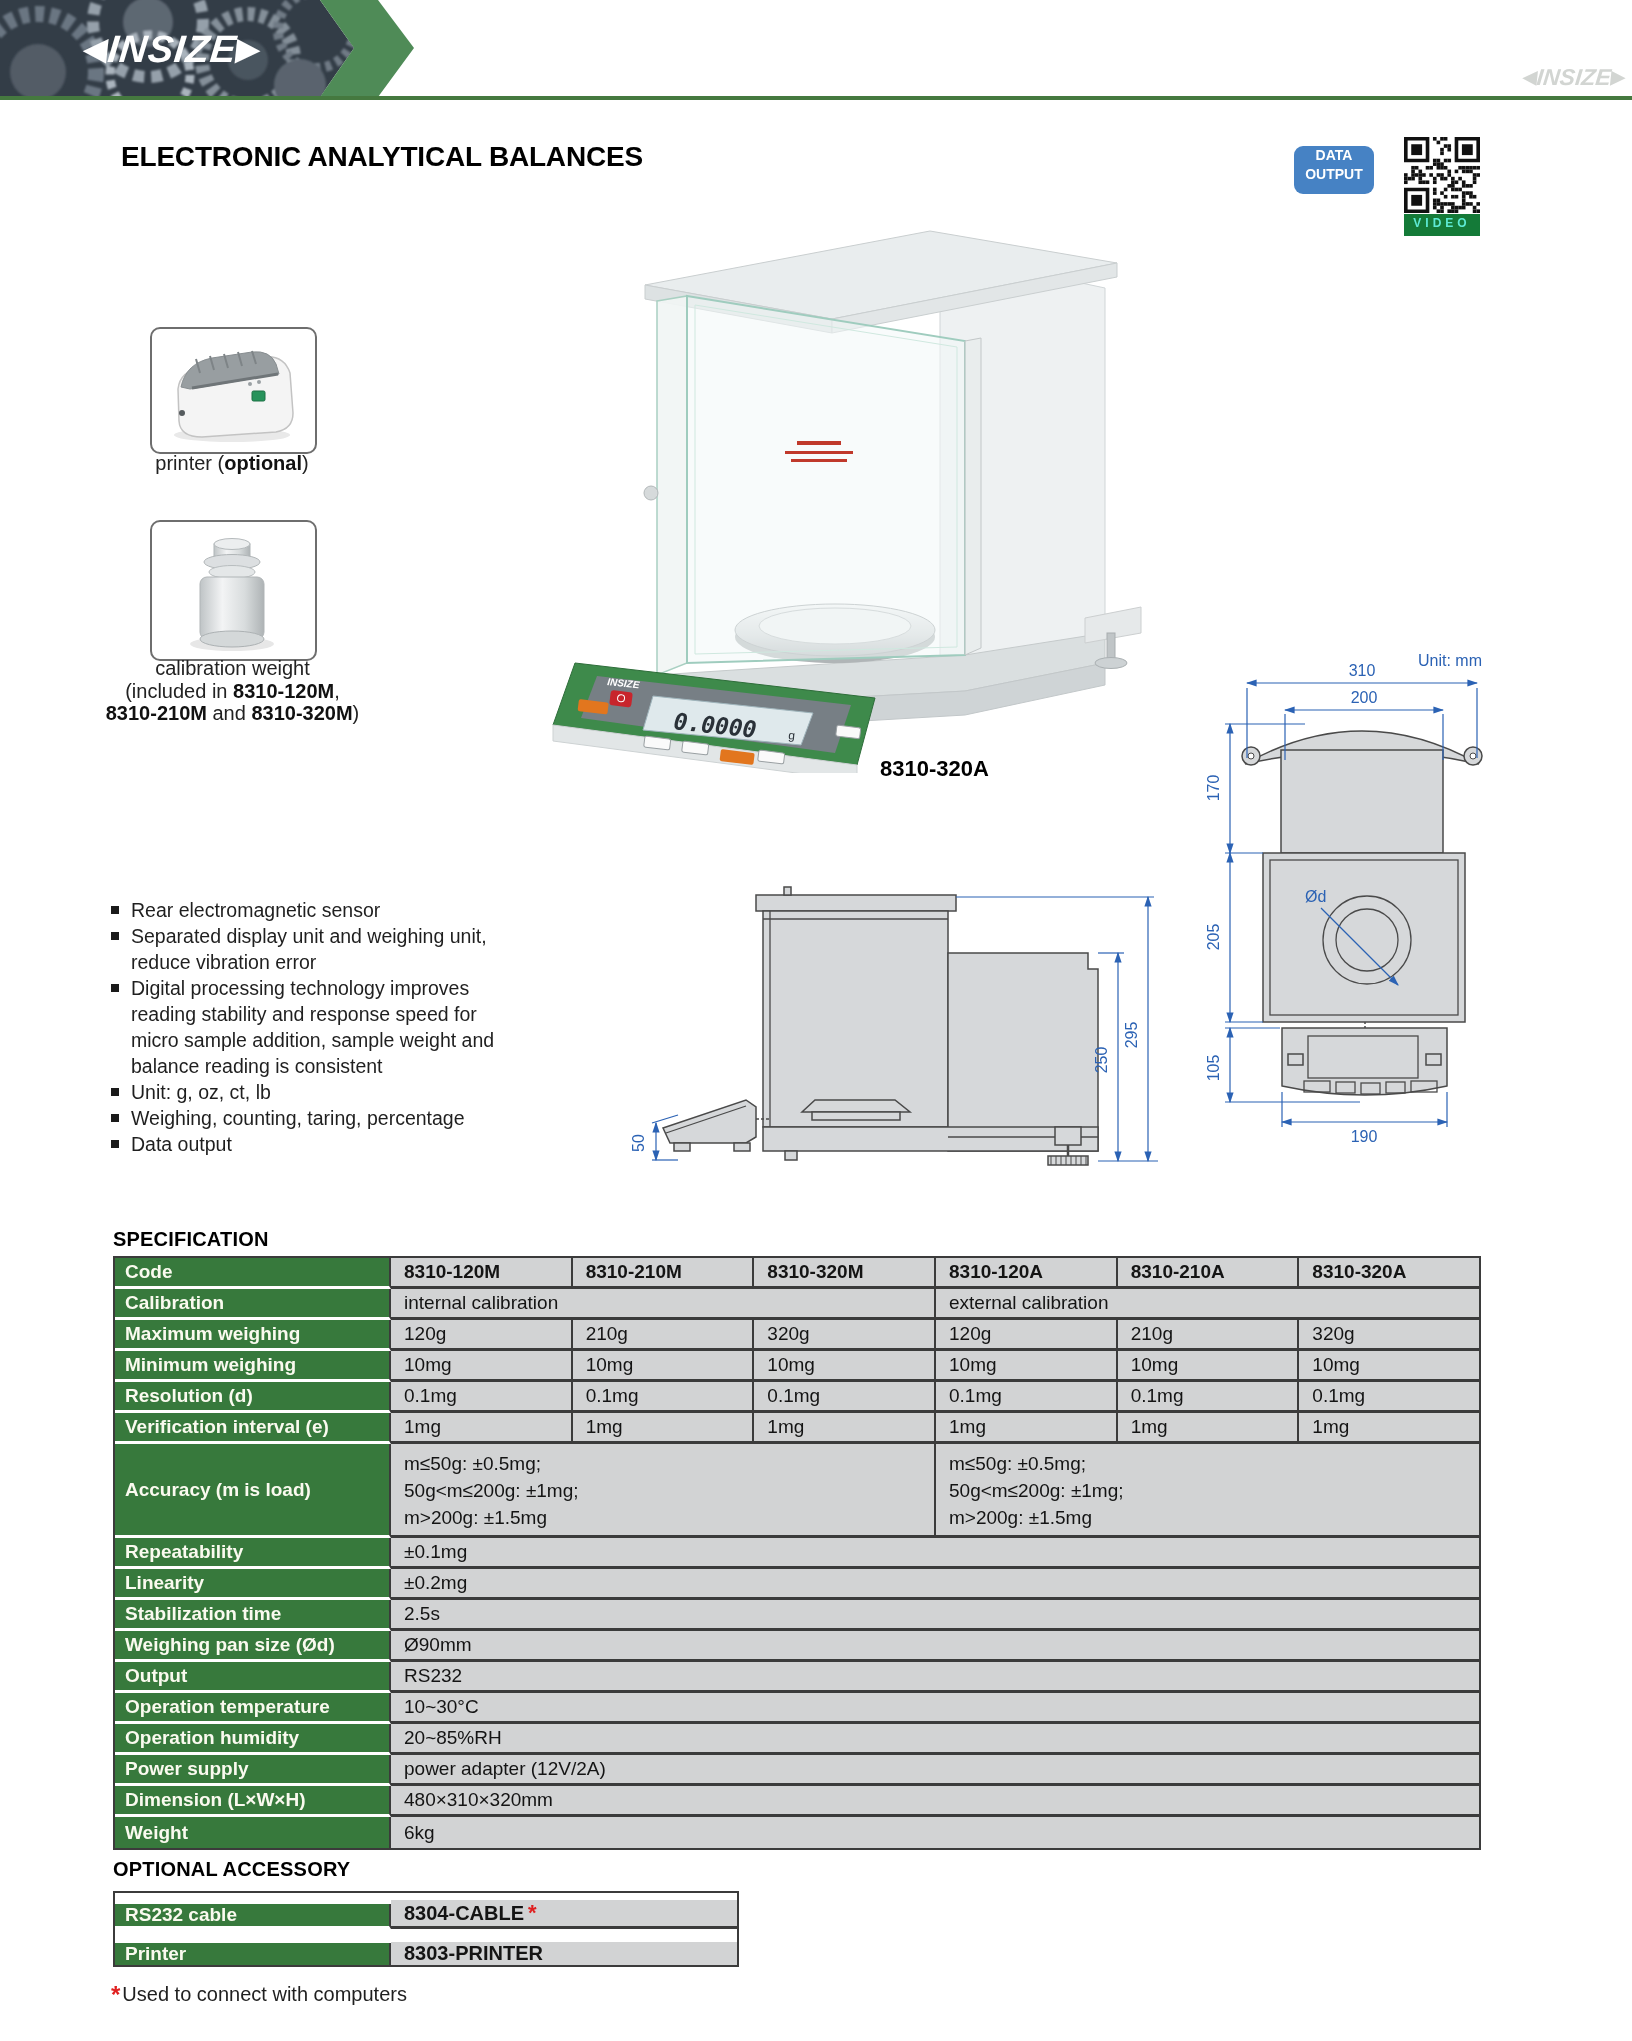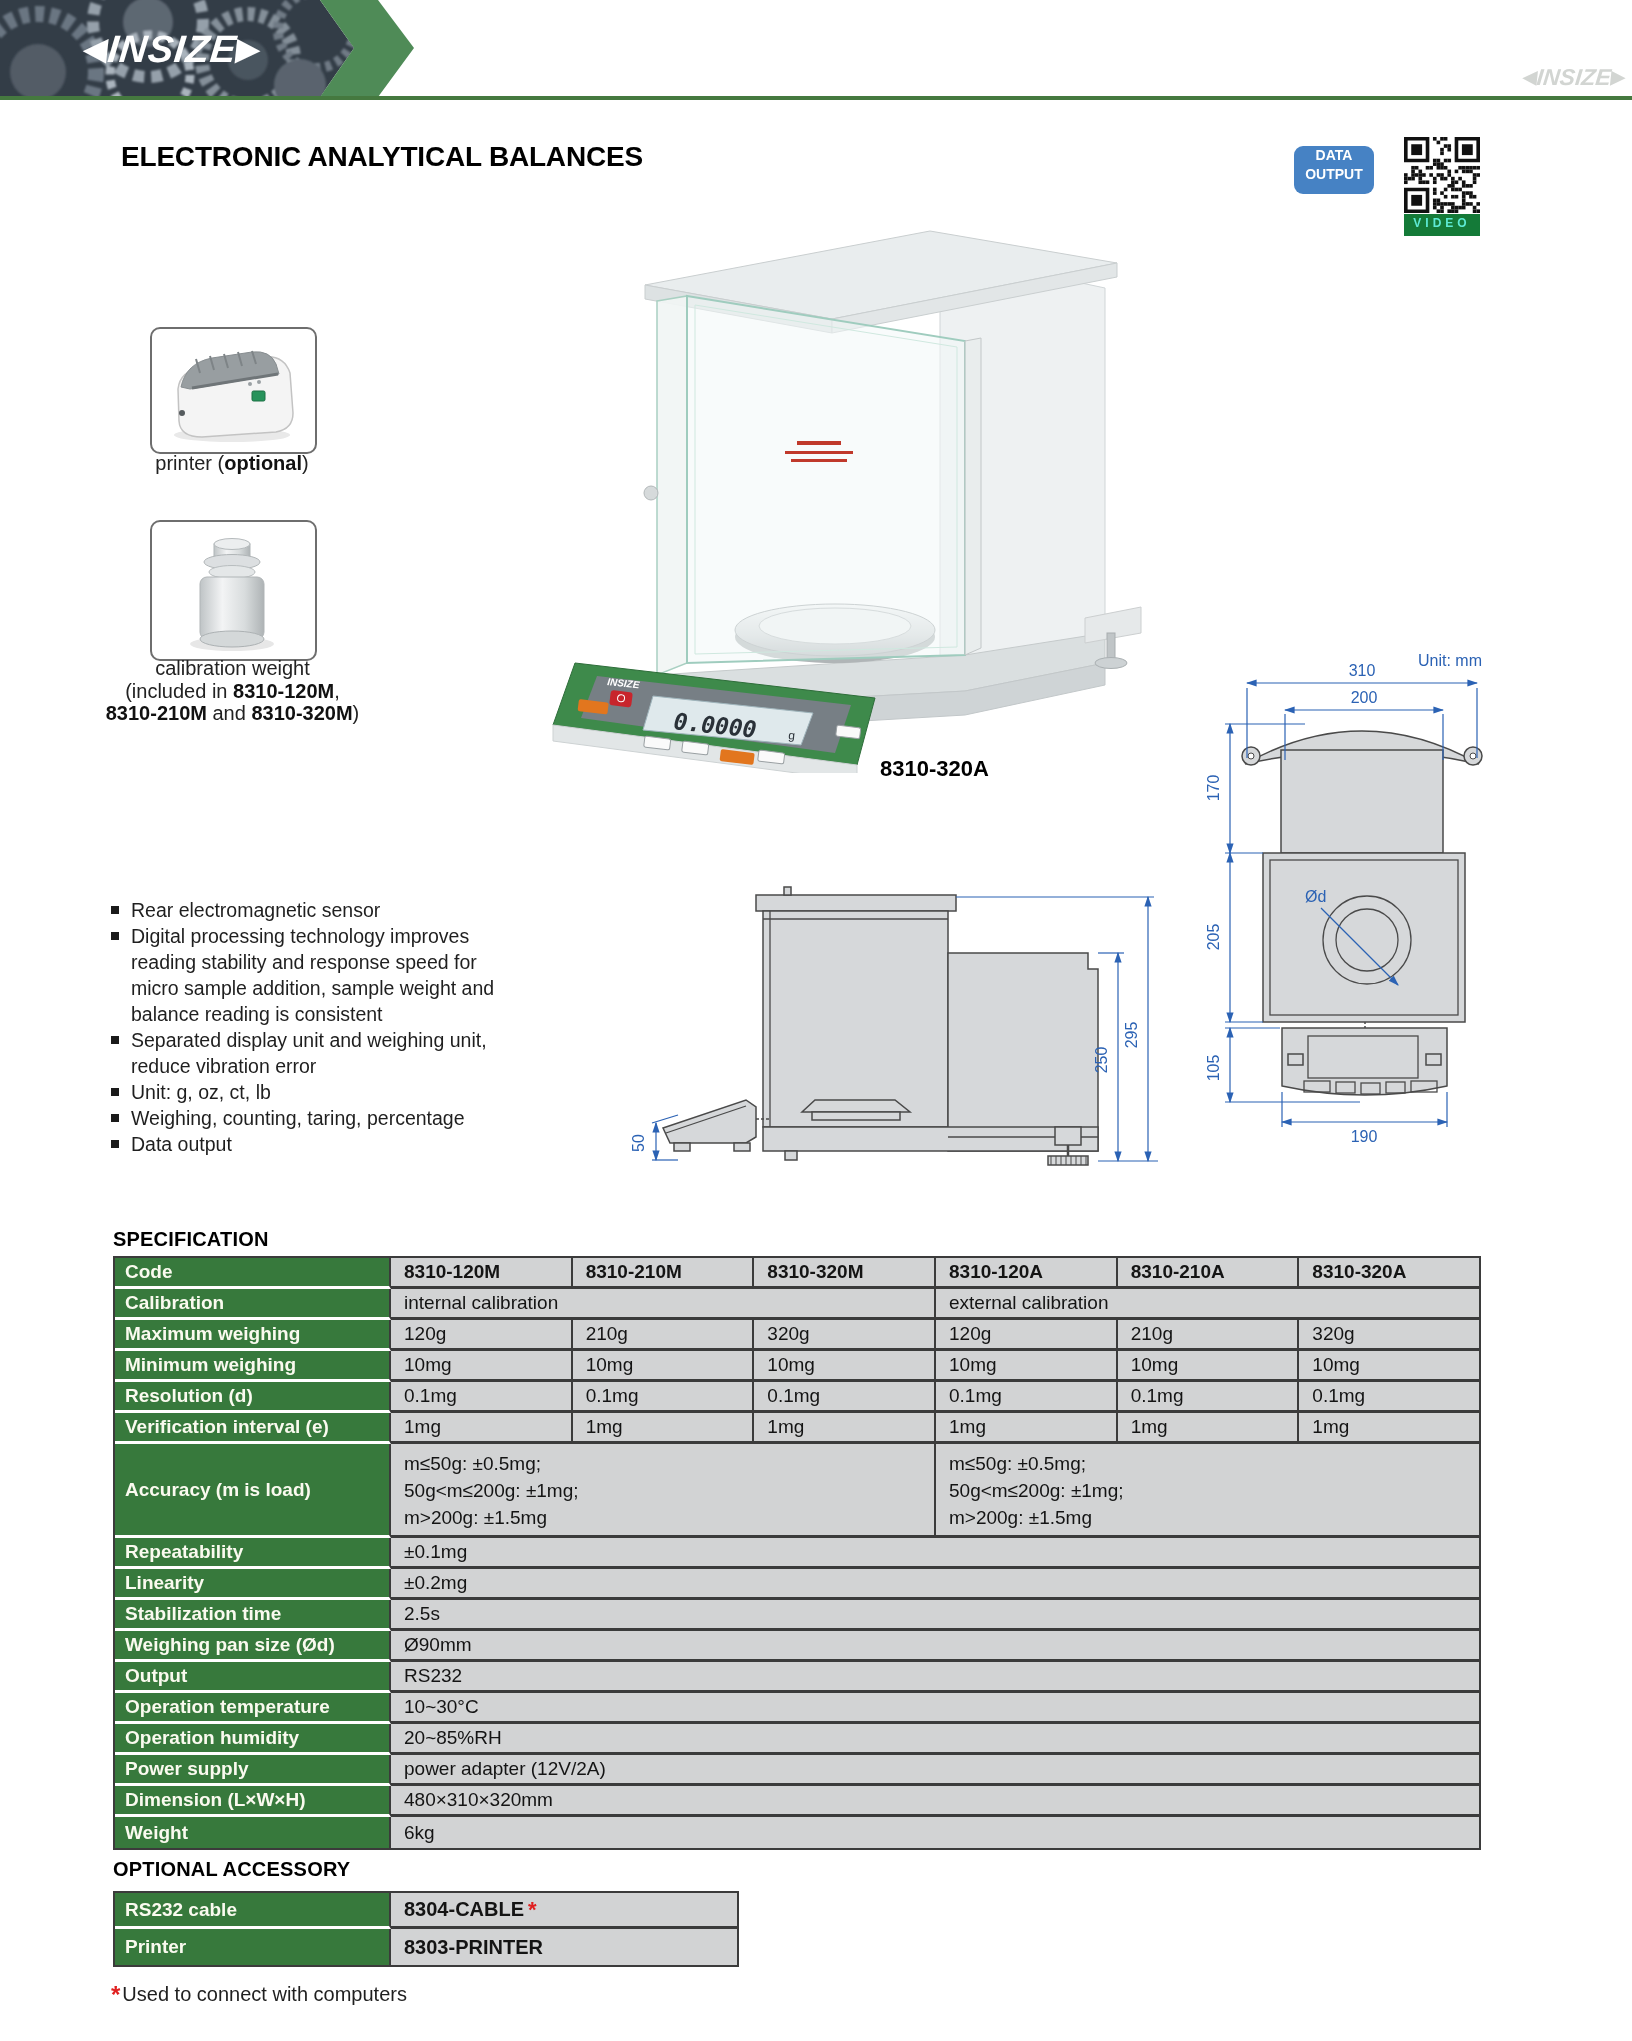--- a/index.html
+++ b/index.html
@@ -56,21 +56,21 @@
 
   
   .sec-heading{position:absolute;font-size:20px;font-weight:800;color:#000;letter-spacing:0.2px;}
   .spec-heading{left:113px;top:1228px;}
   .opt-heading{left:113px;top:1858px;}
   .dtable{position:absolute;border:2px solid #3b3b3b;background:#fff;}
   .spec-table{left:113px;top:1256px;width:1364px;}
   .opt-table{left:113px;top:1891px;width:622px;}
   .trow{display:flex;height:31px;}
   .trow.tall{height:94px;}
-  .trow.rowh{height:36px;}
+  .trow.rowh{height:36px;align-items:flex-end;}
   .tlabel{flex:0 0 276px;background:#37793C;color:#FAFAEF;font-weight:bold;font-size:19px;
        display:flex;align-items:center;padding-left:10px;box-sizing:border-box;
        border-bottom:3px solid #ffffff;border-right:2px solid #3b3b3b;}
   .trow:last-child .tlabel{border-bottom:none;}
   .tcells{flex:1;display:flex;min-width:0;}
   .tc{flex:1;background:#D2D3D4;font-size:19px;color:#141414;display:flex;align-items:center;
        padding-left:13px;box-sizing:border-box;border-bottom:3px solid #3b3b3b;
        border-left:2px solid #3b3b3b;}
   .tc:first-child{border-left:none;}
   .trow:last-child .tc{border-bottom:none;}
@@ -358,25 +358,25 @@
 </svg>
 <div class="model-label">8310-320A</div>
 
 <div class="features">
   <div class="feat">
       <span class="sq"></span>
       <span>Rear electromagnetic sensor</span>
     </div>
   <div class="feat">
       <span class="sq"></span>
-      <span>Digital processing technology improves reading stability and response speed for micro sample addition, sample weight and balance reading is consistent</span>
+      <span>Separated display unit and weighing unit, reduce vibration error</span>
     </div>
   <div class="feat">
       <span class="sq"></span>
-      <span>Separated display unit and weighing unit, reduce vibration error</span>
+      <span>Digital processing technology improves reading stability and response speed for micro sample addition, sample weight and balance reading is consistent</span>
     </div>
   <div class="feat">
       <span class="sq"></span>
       <span>Unit: g, oz, ct, lb</span>
     </div>
   <div class="feat">
       <span class="sq"></span>
       <span>Weighing, counting, taring, percentage</span>
     </div>
   <div class="feat">

